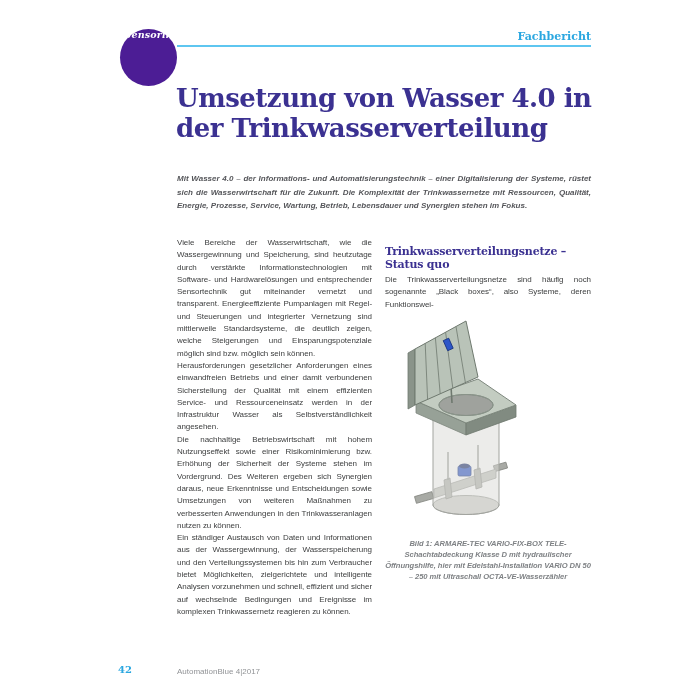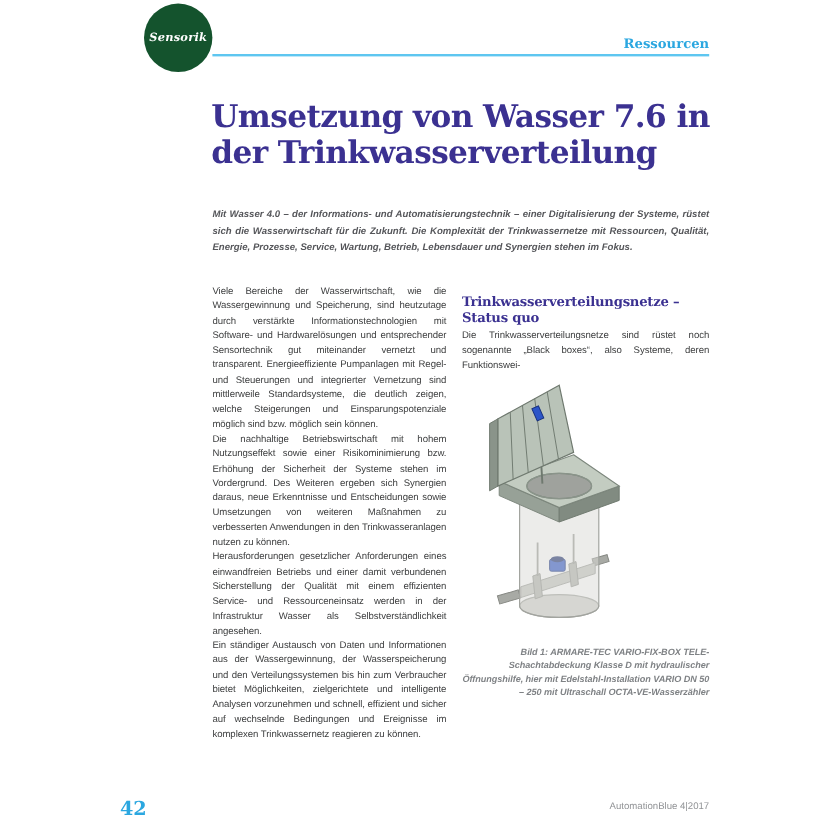--- a/index.html
+++ b/index.html
@@ -1,19 +1,19 @@
 <!DOCTYPE html>
 <html><head>
 <meta charset="utf-8">
 <style>
   html,body{margin:0;padding:0;background:#ffffff;}
   .page{position:relative;width:700px;height:700px;background:#ffffff;overflow:hidden;
         font-family:"Liberation Sans",sans-serif;}
-  .badge{position:absolute;left:120px;top:3px;width:57px;height:57px;border-radius:50%;
-         background:#14532d;display:flex;align-items:center;justify-content:center;}
+  .badge{position:absolute;left:120px;top:29px;width:57px;height:57px;border-radius:50%;
+         background:#4c1d95;display:flex;justify-content:center;}
   .badge span{color:#ffffff;font-family:"DejaVu Serif",serif;font-weight:bold;font-style:italic;
          font-size:9.5px;letter-spacing:.2px;}
   .header-rule{position:absolute;left:177px;top:45px;width:414px;height:2px;background:#5ec6f0;}
   .header-label{position:absolute;left:177px;top:30px;width:414px;text-align:right;
          color:#2ba7e0;font-family:"DejaVu Serif",serif;font-weight:bold;font-size:11px;}
   .title{position:absolute;left:176px;top:83px;width:430px;margin:0;
          color:#3b3191;font-family:"DejaVu Serif",serif;font-weight:bold;
          font-size:26px;line-height:30px;letter-spacing:-0.5px;}
   .intro{position:absolute;left:177px;top:172px;width:414px;margin:0;
          color:#55565a;font-weight:bold;font-style:italic;font-size:8px;line-height:13.5px;
@@ -21,55 +21,55 @@
   .columns{position:absolute;left:177px;top:237px;width:414px;display:flex;gap:13px;}
   .col{color:#3f4041;font-size:8px;line-height:12.3px;letter-spacing:-0.05px;}
   .col p{margin:0;text-align:justify;}
   .col-left{width:195px;}
   .col-right{width:206px;}
   .section-heading{margin:9px 0 3px 0;color:#3b3191;font-family:"DejaVu Serif",serif;
          font-weight:bold;font-size:11px;line-height:12.5px;letter-spacing:-0.2px;}
   figure{margin:6px 0 0 0;}
   .fig-art{display:block;margin:0 auto;}
   figcaption{margin-top:6px;color:#7f8285;font-weight:bold;font-style:italic;
-         font-size:7.6px;line-height:11px;text-align:right;}
-  .footer-num{position:absolute;left:100px;top:664px;color:#2ba7e0;
-         font-family:"DejaVu Serif",serif;font-weight:bold;font-size:16px;}
-  .footer-journal{position:absolute;left:177px;top:667px;width:414px;text-align:right;
+         font-size:7.6px;line-height:11px;text-align:center;}
+  .footer-num{position:absolute;left:118px;top:664px;color:#2ba7e0;
+         font-family:"DejaVu Serif",serif;font-weight:bold;font-size:10px;}
+  .footer-journal{position:absolute;left:177px;top:667px;width:414px;text-align:left;
          color:#919396;font-size:8px;}
 </style>
 </head>
 <body>
 
 <div class="page">
 
   <div class="badge">
     <span>Sensorik</span>
   </div>
 
   <div class="header-rule"></div>
-  <div class="header-label">Ressourcen</div>
+  <div class="header-label">Fachbericht</div>
 
-  <h1 class="title"><span>Umsetzung von Wasser 7.6 in</span><br><span>der Trinkwasserverteilung</span></h1>
+  <h1 class="title"><span>Umsetzung von Wasser 4.0 in</span><br><span>der Trinkwasserverteilung</span></h1>
 
   <p class="intro">Mit Wasser 4.0 – der Informations- und Automatisierungstechnik – einer Digitalisierung der Systeme, rüstet sich die Wasserwirtschaft für die Zukunft. Die Komplexität der Trinkwassernetze mit Ressourcen, Qualität, Energie, Prozesse, Service, Wartung, Betrieb, Lebensdauer und Synergien stehen im Fokus.</p>
 
   <div class="columns">
 
     <div class="col col-left">
       <p>Viele Bereiche der Wasserwirtschaft, wie die Wassergewinnung und Speicherung, sind heutzutage durch verstärkte Informationstechnologien mit Software- und Hardwarelösungen und entsprechender Sensortechnik gut miteinander vernetzt und transparent. Energieeffiziente Pumpanlagen mit Regel- und Steuerungen und integrierter Vernetzung sind mittlerweile Standardsysteme, die deutlich zeigen, welche Steigerungen und Einsparungspotenziale möglich sind bzw. möglich sein können.</p>
+      <p>Herausforderungen gesetzlicher Anforderungen eines einwandfreien Betriebs und einer damit verbundenen Sicherstellung der Qualität mit einem effizienten Service- und Ressourceneinsatz werden in der Infrastruktur Wasser als Selbstverständlichkeit angesehen.</p>
       <p>Die nachhaltige Betriebswirtschaft mit hohem Nutzungseffekt sowie einer Risikominimierung bzw. Erhöhung der Sicherheit der Systeme stehen im Vordergrund. Des Weiteren ergeben sich Synergien daraus, neue Erkenntnisse und Entscheidungen sowie Umsetzungen von weiteren Maßnahmen zu verbesserten Anwendungen in den Trinkwasseranlagen nutzen zu können.</p>
-      <p>Herausforderungen gesetzlicher Anforderungen eines einwandfreien Betriebs und einer damit verbundenen Sicherstellung der Qualität mit einem effizienten Service- und Ressourceneinsatz werden in der Infrastruktur Wasser als Selbstverständlichkeit angesehen.</p>
       <p>Ein ständiger Austausch von Daten und Informationen aus der Wassergewinnung, der Wasserspeicherung und den Verteilungssystemen bis hin zum Verbraucher bietet Möglichkeiten, zielgerichtete und intelligente Analysen vorzunehmen und schnell, effizient und sicher auf wechselnde Bedingungen und Ereignisse im komplexen Trinkwassernetz reagieren zu können.</p>
 
     </div>
 
     <div class="col col-right">
       <h2 class="section-heading">Trinkwasserverteilungsnetze – Status quo</h2>
-      <p>Die Trinkwasserverteilungsnetze sind rüstet noch sogenannte „Black boxes“, also Systeme, deren Funktionswei-</p>
+      <p>Die Trinkwasserverteilungsnetze sind häufig noch sogenannte „Black boxes“, also Systeme, deren Funktionswei-</p>
 
       <figure>
         <svg class="fig-art" width="200" height="215" viewBox="0 0 200 215" xmlns="http://www.w3.org/2000/svg">
 
           <ellipse cx="78" cy="188" rx="33" ry="9.5" fill="#d2d3ce" stroke="#a2a49f" stroke-width="1"></ellipse>
 
           <g>
             <rect x="27" y="177" width="18" height="7" fill="#a8aaa5" stroke="#858782" stroke-width="0.8" transform="rotate(-16 36 180)"></rect>
             <rect x="106" y="147" width="13" height="6" fill="#a8aaa5" stroke="#858782" stroke-width="0.8" transform="rotate(-16 112 150)"></rect>
             <polygon points="46,172 108,152 108,161 46,181" fill="#c4c6c1" stroke="#9a9c97" stroke-width="0.8"></polygon>

